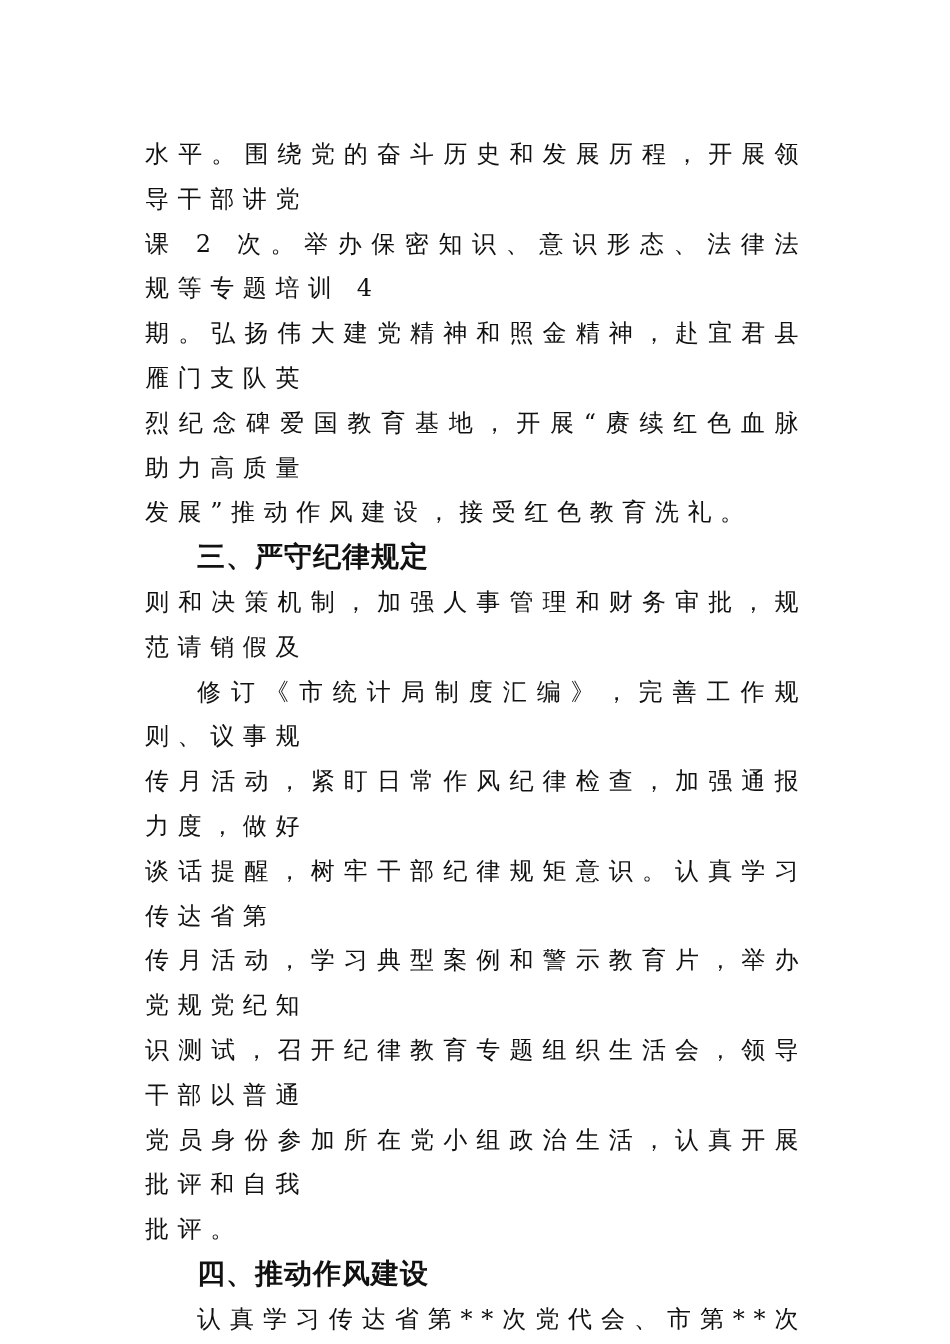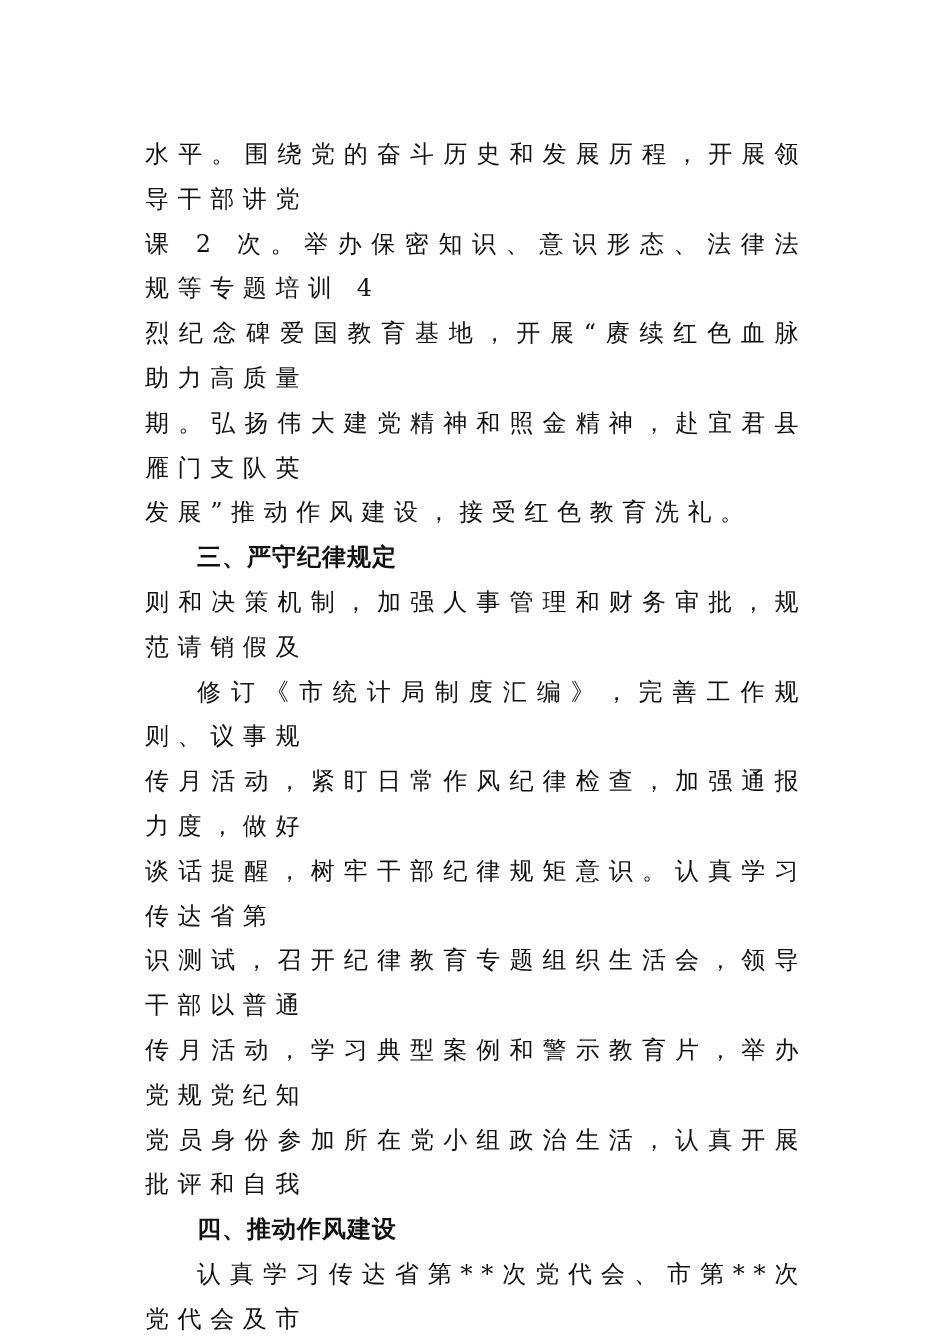--- a/index.html
+++ b/index.html
@@ -32,48 +32,49 @@
       font-weight: 400;
     }
     .para.indent {
       text-indent: 52px;
     }
     .heading {
       margin: 0;
       padding-left: 52px;
       font-family: "DejaVu Sans", "Liberation Sans", sans-serif;
       font-weight: bold;
-      font-size: 24px;
+      font-size: 28px;
       letter-spacing: 1px;
       line-height: 44.8px;
     }
   </style>
 </head>
 <body>
 
 <div class="page">
 
   <div class="block">
     <div class="para">水平。围绕党的奋斗历史和发展历程，开展领导干部讲党</div>
     <div class="para">课 2 次。举办保密知识、意识形态、法律法规等专题培训 4</div>
+    <div class="para">期。弘扬伟大建党精神和照金精神，赴宜君县雁门支队英</div>
     <div class="para">烈纪念碑爱国教育基地，开展“赓续红色血脉助力高质量</div>
-    <div class="para">期。弘扬伟大建党精神和照金精神，赴宜君县雁门支队英</div>
     <div class="para">发展”推动作风建设，接受红色教育洗礼。</div>
   </div>
 
   <div class="heading">三、严守纪律规定</div>
 
   <div class="block">
     <div class="para">则和决策机制，加强人事管理和财务审批，规范请销假及</div>
     <div class="para indent">修订《市统计局制度汇编》，完善工作规则、议事规</div>
     <div class="para">传月活动，紧盯日常作风纪律检查，加强通报力度，做好</div>
     <div class="para">谈话提醒，树牢干部纪律规矩意识。认真学习传达省第</div>
+    <div class="para">传月活动，学习典型案例和警示教育片，举办党规党纪知</div>
     <div class="para">识测试，召开纪律教育专题组织生活会，领导干部以普通</div>
-    <div class="para">传月活动，学习典型案例和警示教育片，举办党规党纪知</div>
     <div class="para">党员身份参加所在党小组政治生活，认真开展批评和自我</div>
+    <div class="para">批评。</div>
   </div>
 
   <div class="heading">四、推动作风建设</div>
 
   <div class="block">
     <div class="para indent">认真学习传达省第**次党代会、市第**次党代会及市</div>
 
   </div>
 
 </div>

